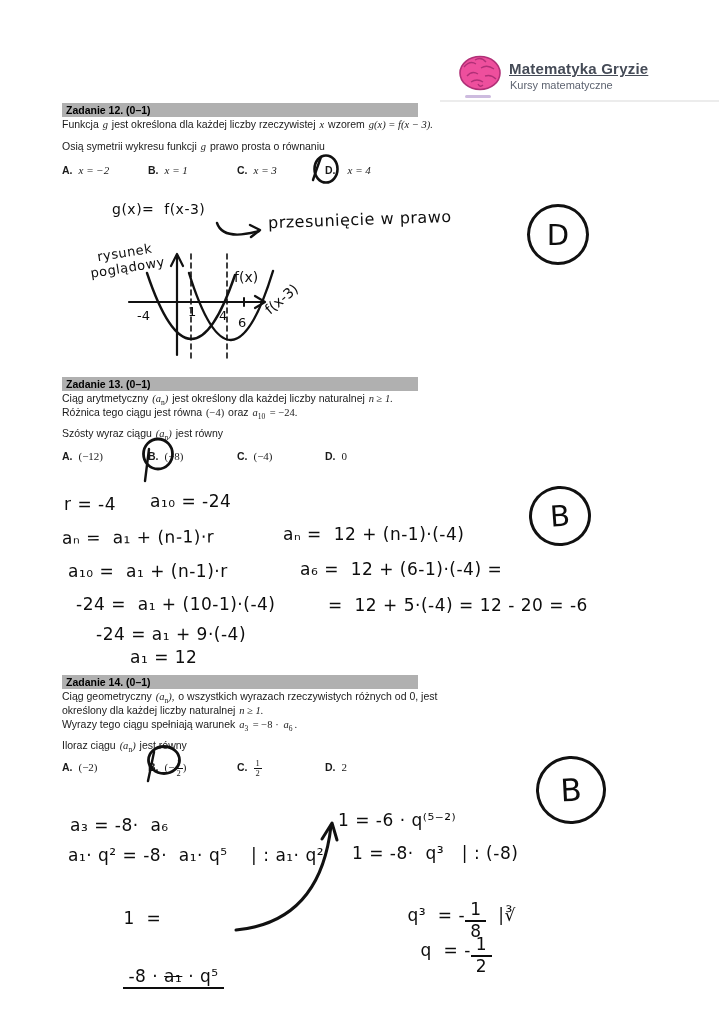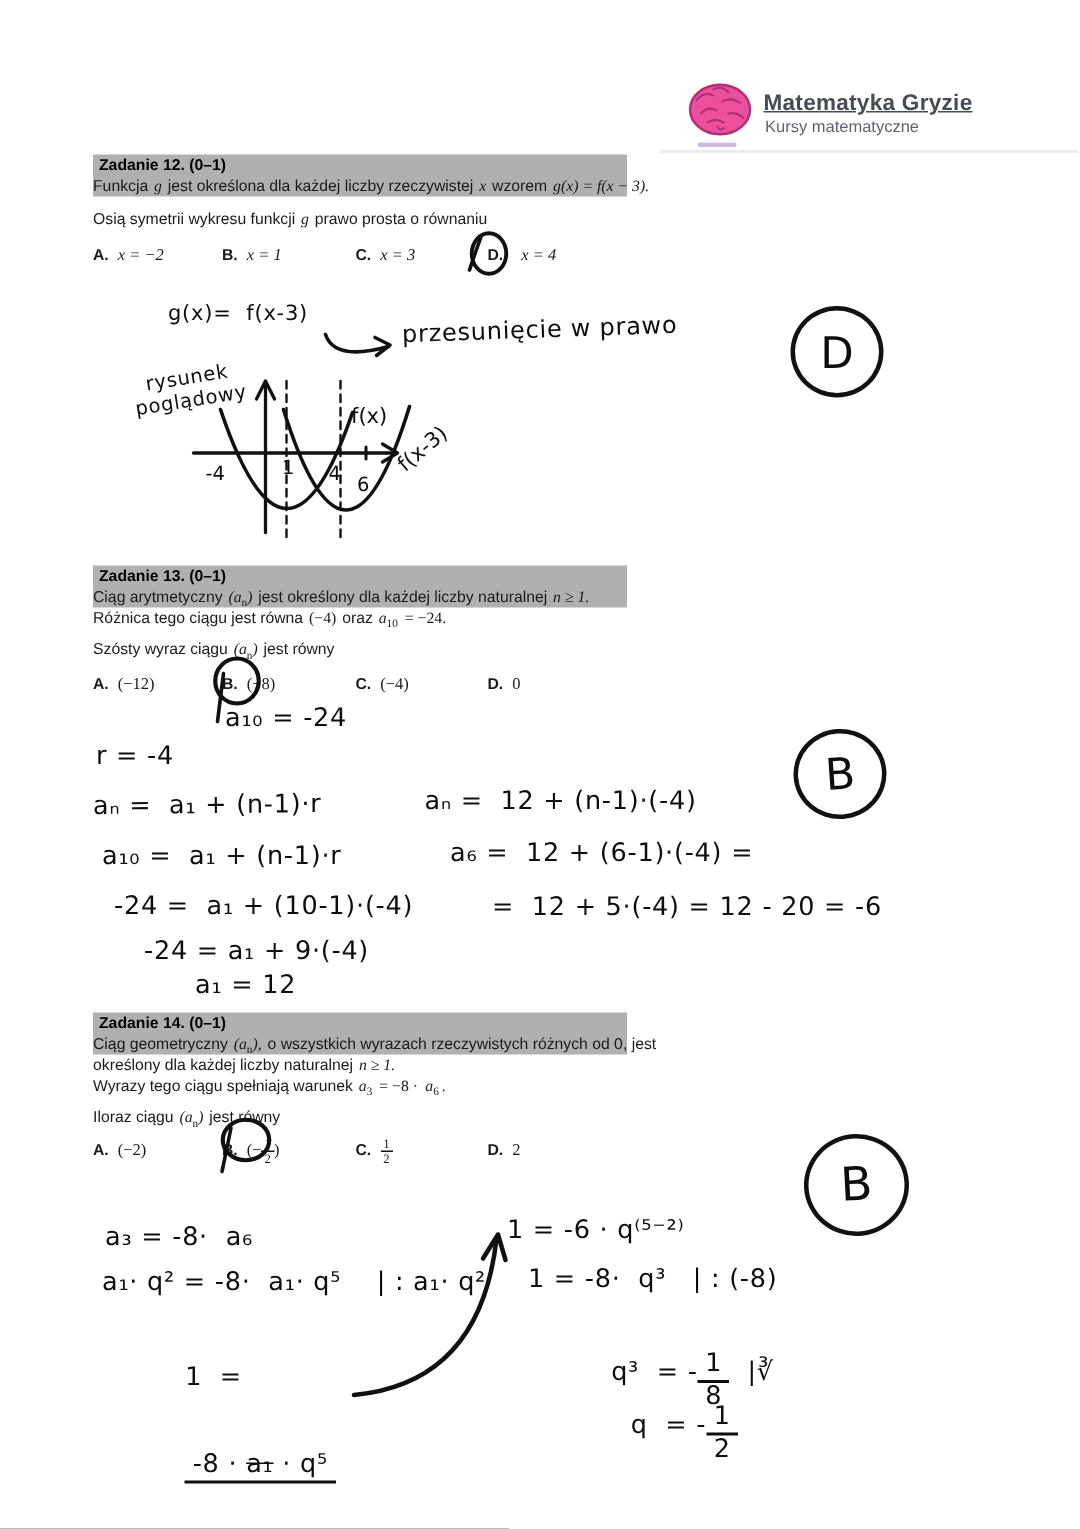--- a/index.html
+++ b/index.html
@@ -8,21 +8,21 @@
     background:#ffffff;overflow:hidden;
     font-family:"Liberation Sans",sans-serif;color:#1a1a1a;
   }
   
   .logo-title{position:absolute;left:509px;top:60px;font-size:15px;font-weight:bold;color:#454b57;letter-spacing:.2px;text-decoration:underline;}
   .logo-sub{position:absolute;left:510px;top:79px;font-size:11px;color:#5d6370;}
   .logo-underline{position:absolute;left:465px;top:95px;width:26px;height:3px;background:#cdbbdf;border-radius:2px;}
   .logo-divider{position:absolute;left:440px;top:100px;width:279px;height:1.5px;background:#ececec;}
   
   .bar{
-    position:absolute;left:62px;width:356px;height:28px;background:#b0b0b0;
+    position:absolute;left:62px;width:356px;height:14px;background:#b0b0b0;
     font-size:10.5px;font-weight:bold;color:#000;line-height:14px;
     padding-left:4px;box-sizing:border-box;
   }
   .ptext{position:absolute;left:62px;font-size:10.5px;white-space:nowrap;color:#1a1a1a;}
   .math{font-family:"Liberation Serif",serif;font-style:italic;padding:0 1px;}
   .mupright{font-family:"Liberation Serif",serif;font-style:normal;padding:0 1px;}
   sub.msub{font-size:7.5px;font-style:normal;}
   .ans-row{position:absolute;left:62px;width:400px;height:24px;}
   .ans-item{position:absolute;top:0;white-space:nowrap;}
   .ans-letter{font-size:10.5px;font-weight:bold;}
@@ -178,21 +178,21 @@
       <div class="ans-item" style="left:263px">
         <span class="ans-letter">D.</span><span class="ans-value">0</span>
       </div>
     </div>
     <svg style="left:137px;top:437px" width="42" height="46" viewBox="0 0 42 46">
       <ellipse class="ink" cx="21" cy="17" rx="14.5" ry="15" stroke-width="2.8"></ellipse>
       <path class="ink" d="M8,44 Q10,28 12,12" stroke-width="2.4"></path>
     </svg>
 
     <div class="hand" style="left:64px;top:494px">r = -4</div>
-    <div class="hand" style="left:150px;top:469px">a₁₀ = -24</div>
+    <div class="hand" style="left:150px;top:491px">a₁₀ = -24</div>
     <div class="hand" style="left:62px;top:527px;transform:rotate(-0.5deg)">aₙ =  a₁ + (n-1)·r</div>
     <div class="hand" style="left:68px;top:561px">a₁₀ =  a₁ + (n-1)·r</div>
     <div class="hand" style="left:76px;top:594px">-24 =  a₁ + (10-1)·(-4)</div>
     <div class="hand" style="left:96px;top:624px">-24 = a₁ + 9·(-4)</div>
     <div class="hand" style="left:130px;top:647px">a₁ = 12</div>
     <div class="hand" style="left:283px;top:524px">aₙ =  12 + (n-1)·(-4)</div>
     <div class="hand" style="left:300px;top:559px">a₆ =  12 + (6-1)·(-4) =</div>
     <div class="hand" style="left:328px;top:595px">=  12 + 5·(-4) = 12 - 20 = -6</div>
 
     <div class="circ" style="left:529px;top:486px;width:56px;height:54px;font-size:29px;transform:rotate(-4deg)">

